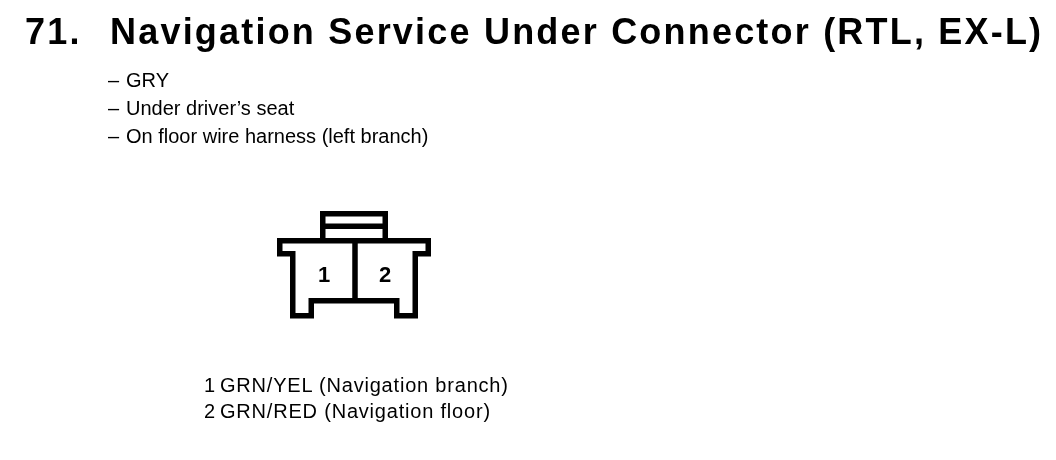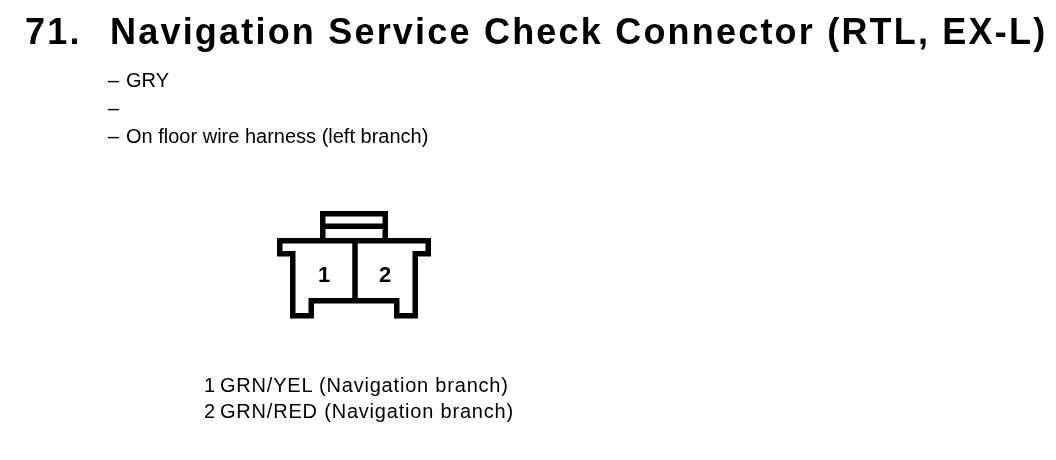--- a/index.html
+++ b/index.html
@@ -93,30 +93,31 @@
     width: 16px;
   }
 </style>
 </head>
 <body>
 
 <div class="page">
 
   <div class="title-row">
     <span class="title-num">71.</span>
-    <span class="title-text">Navigation Service Check Connector (RTL, EX-L)</span>
+    <span class="title-text">Navigation Service Under Connector (RTL, EX-L)</span>
   </div>
 
   <div class="details">
     <div class="detail-item">
       <span class="detail-dash">–</span>
       <span class="detail-text">GRY</span>
     </div>
     <div class="detail-item">
       <span class="detail-dash">–</span>
+      <span class="detail-text">Under driver’s seat</span>
     </div>
     <div class="detail-item">
       <span class="detail-dash">–</span>
       <span class="detail-text">On floor wire harness (left branch)</span>
     </div>
   </div>
 
   <svg class="connector-svg" width="160" height="112" viewBox="274 209 160 112">
 
     <rect class="outline" x="322.75" y="213.75" width="62.5" height="27"></rect>
@@ -130,17 +131,17 @@
     <text class="pin-num-text" x="385" y="282">2</text>
   </svg>
 
   <div class="legend">
     <div class="legend-row">
       <span class="legend-num">1</span>
       <span class="legend-label">GRN/YEL (Navigation branch)</span>
     </div>
     <div class="legend-row">
       <span class="legend-num">2</span>
-      <span class="legend-label">GRN/RED (Navigation branch)</span>
+      <span class="legend-label">GRN/RED (Navigation floor)</span>
     </div>
   </div>
 
 </div>
 
 </body></html>

